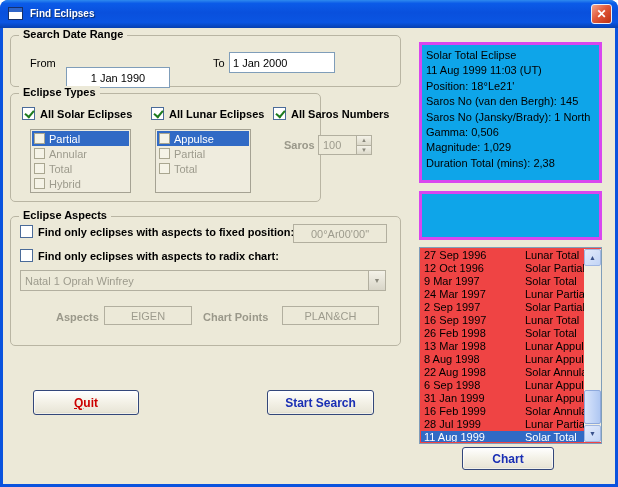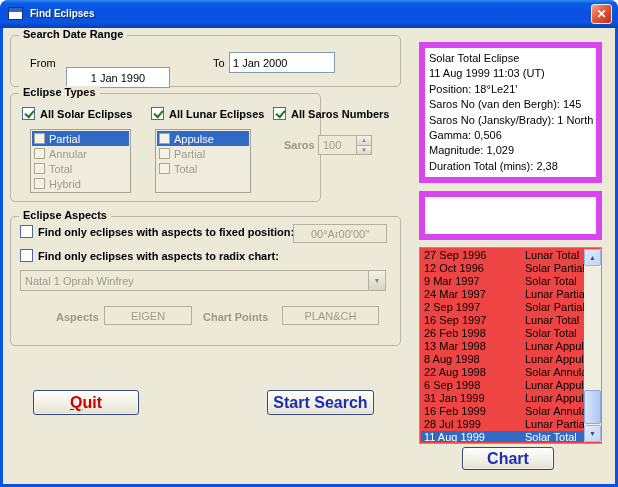--- a/index.html
+++ b/index.html
@@ -53,28 +53,28 @@
 
   .dfield { position:absolute; background:#ECE9D8; border:1px solid #B2AF9F; color:#9D9B8D;
     display:flex; align-items:center; justify-content:center; white-space:nowrap; }
 
   .dropdown { position:absolute; border:1px solid #B2AF9F; background:#ECE9D8; display:flex; }
   .dd-text { flex:1; display:flex; align-items:center; padding-left:4px; color:#9D9B8D; white-space:nowrap; overflow:hidden; }
   .dd-btn { width:17px; background:linear-gradient(#F4F2E8,#D8D5C8); border-left:1px solid #B2AF9F;
     display:flex; align-items:center; justify-content:center; font-size:7px; color:#8A887C; }
 
   .xp-btn { position:absolute; background:linear-gradient(to bottom,#FFFFFF,#F4F2E8 45%,#E9E6D8 90%,#D8D5C5);
-    border:1px solid #33477A; border-radius:3px; font-weight:bold; font-size:16px;
+    border:1px solid #33477A; border-radius:3px; font-weight:bold; font-size:12px;
     display:flex; align-items:center; justify-content:center; cursor:pointer;
     box-shadow:inset 0 0 0 1px rgba(255,255,255,.6); }
   .quit-color { color:#CC0000; }
   .action-color { color:#1A2FB4; }
   .accel { text-decoration:underline; }
 
-  .panel { position:absolute; background:#ffffff; border:6px solid #d946ef; overflow:hidden; }
+  .panel { position:absolute; background:#0ea5e9; border:3px solid #d946ef; overflow:hidden; }
   .detail-line { padding:0 4px; line-height:15.4px; white-space:nowrap; color:#000000; }
   .panel.details { padding-top:3px; }
 
   .listbox { position:absolute; background:#ef4444; border:1px solid #7F9DB9; }
   .list-rows { position:absolute; left:1px; top:1px; right:17px; bottom:1px; overflow:hidden; }
   .list-row { display:flex; height:13px; line-height:13px; padding-left:3px; white-space:nowrap; }
   .list-row.selected { background:#316AC5; color:#ffffff; }
   .col-date { width:101px; flex:none; }
   .col-type { flex:1; }
 

